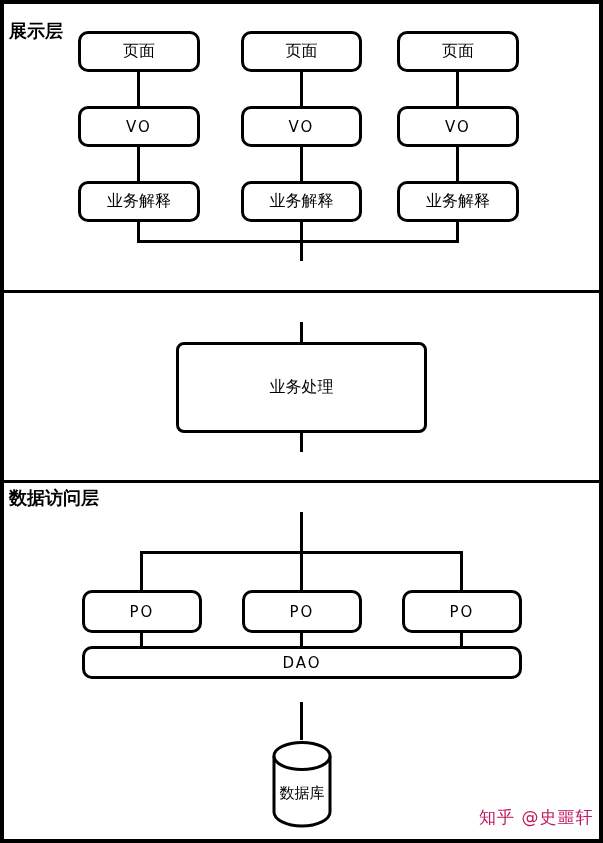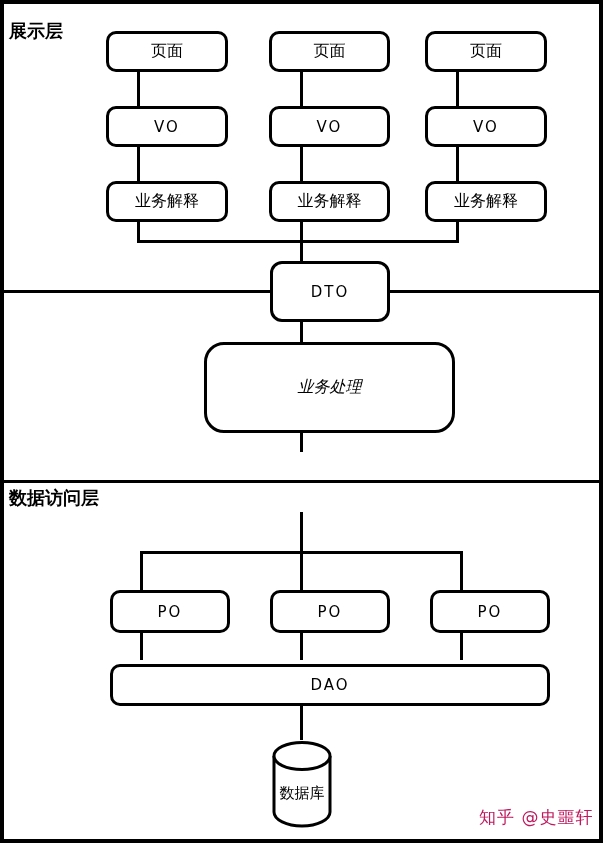--- a/index.html
+++ b/index.html
@@ -12,24 +12,24 @@
     position:absolute;left:0;top:0;width:603px;height:843px;
     border:4px solid #000;box-sizing:border-box;pointer-events:none;
   }
   .divider{position:absolute;left:3px;width:597px;height:3px;background:#000;}
   .layer-label{position:absolute;font-size:18px;font-weight:bold;color:#000;white-space:nowrap;}
   .v{position:absolute;width:3px;background:#000;}
   .h{position:absolute;height:3px;background:#000;}
   .box{
     position:absolute;background:#fff;border:3px solid #000;border-radius:10px;
     display:flex;align-items:center;justify-content:center;
-    font-size:16px;color:#000;box-sizing:border-box;white-space:nowrap;margin-left:28px;
+    font-size:16px;color:#000;box-sizing:border-box;white-space:nowrap;
   }
   .r12{border-radius:12px;}
-  .r20{border-radius:20px;font-style:italic;}
+  .r20{border-radius:8px;}
   .latin{letter-spacing:2px;font-size:15px;text-align:center;}
   .cyl{position:absolute;left:272px;top:740px;width:60px;height:88px;}
   .cyl svg{display:block;}
   .cyl-label{
     position:absolute;left:0;top:44px;width:60px;text-align:center;
     font-size:15px;color:#000;white-space:nowrap;
   }
   .watermark{
     position:absolute;left:479px;top:806px;font-size:17px;
     color:#be185d;letter-spacing:1px;white-space:nowrap;
@@ -77,30 +77,29 @@
   <div class="box" style="left:397px;top:31px;width:122px;height:41px">页面</div>
 
   <div class="box latin" style="left:78px;top:106px;width:122px;height:41px">VO</div>
   <div class="box latin" style="left:241px;top:106px;width:121px;height:41px">VO</div>
   <div class="box latin" style="left:397px;top:106px;width:122px;height:41px">VO</div>
 
   <div class="box" style="left:78px;top:181px;width:122px;height:41px">业务解释</div>
   <div class="box" style="left:241px;top:181px;width:121px;height:41px">业务解释</div>
   <div class="box" style="left:397px;top:181px;width:122px;height:41px">业务解释</div>
 
-  <div class="box latin r12" style="left:242px;top:261px;width:120px;height:61px">DTO</div>
 
   <div class="box r20" style="left:176px;top:342px;width:251px;height:91px">业务处理</div>
 
 
   <div class="box latin" style="left:82px;top:590px;width:120px;height:43px">PO</div>
   <div class="box latin" style="left:242px;top:590px;width:120px;height:43px">PO</div>
   <div class="box latin" style="left:402px;top:590px;width:120px;height:43px">PO</div>
 
-  <div class="box latin" style="left:82px;top:664px;width:440px;height:42px">DAO</div>
+  <div class="box latin" style="left:82px;top:646px;width:440px;height:33px">DAO</div>
 
   <div class="cyl">
     <svg width="60" height="88" viewBox="0 0 60 88">
       <path d="M 2 16 L 2 72 A 28 14 0 0 0 58 72 L 58 16" fill="#ffffff" stroke="#000000" stroke-width="3"></path>
       <ellipse cx="30" cy="16" rx="28" ry="13.5" fill="#ffffff" stroke="#000000" stroke-width="3"></ellipse>
     </svg>
     <div class="cyl-label">数据库</div>
   </div>
 
   <div class="frame"></div>

